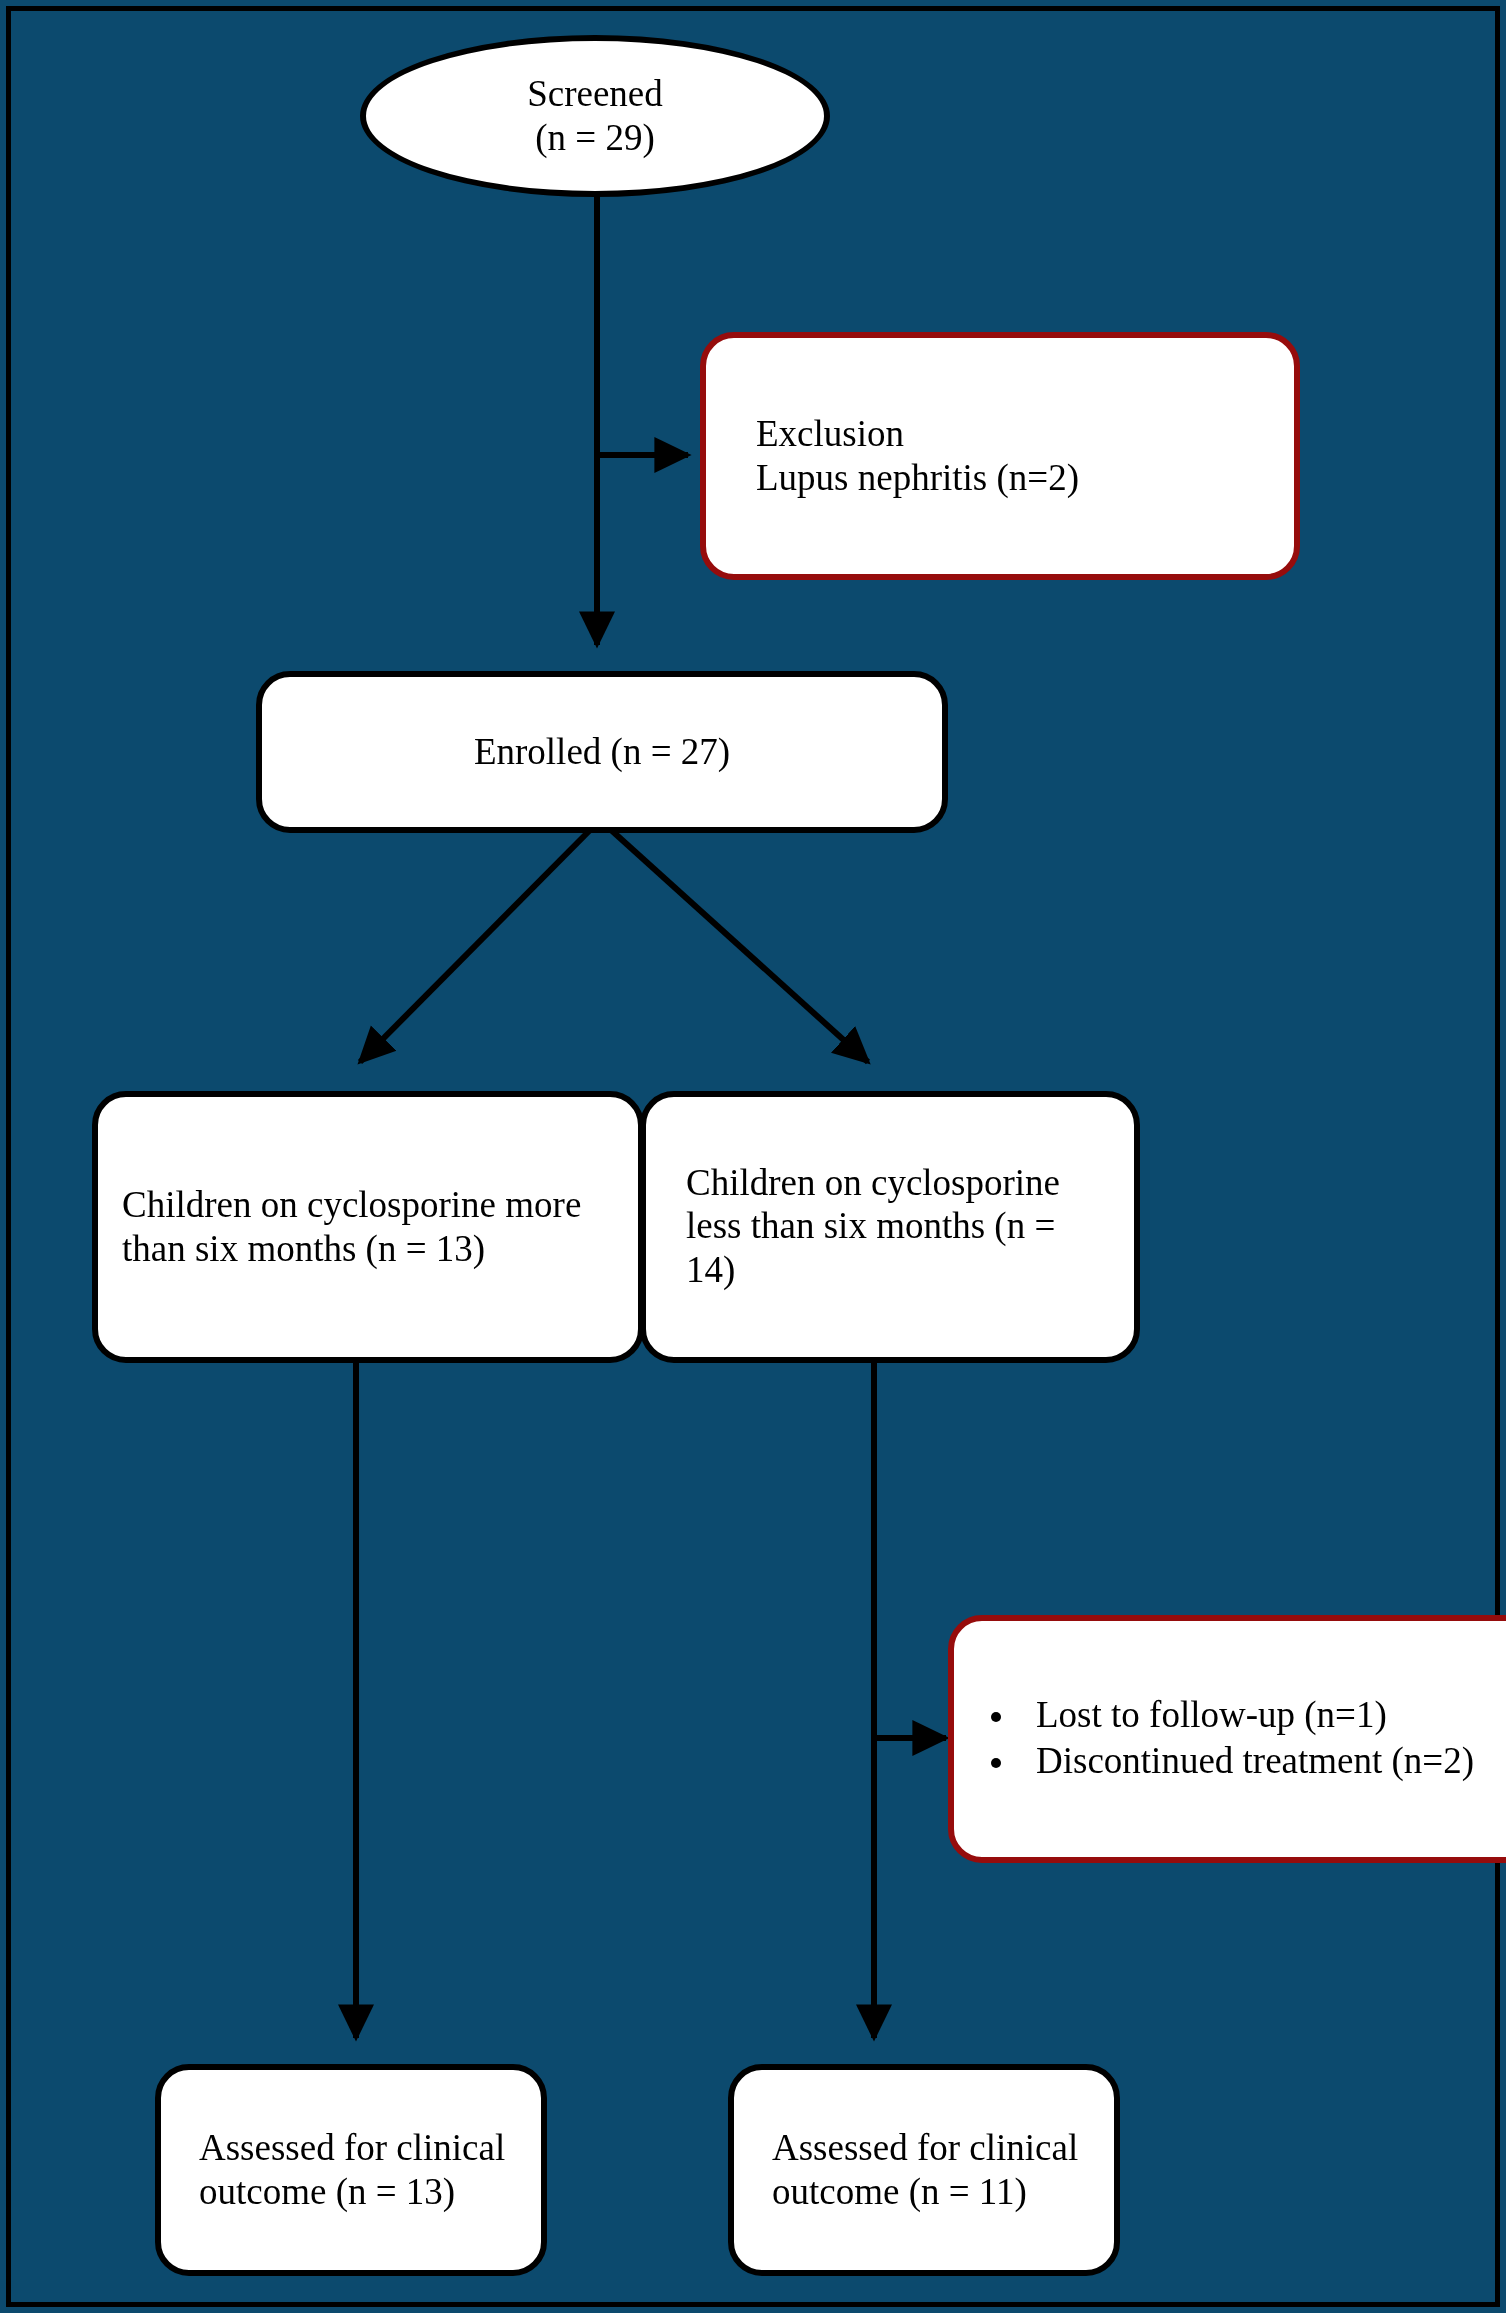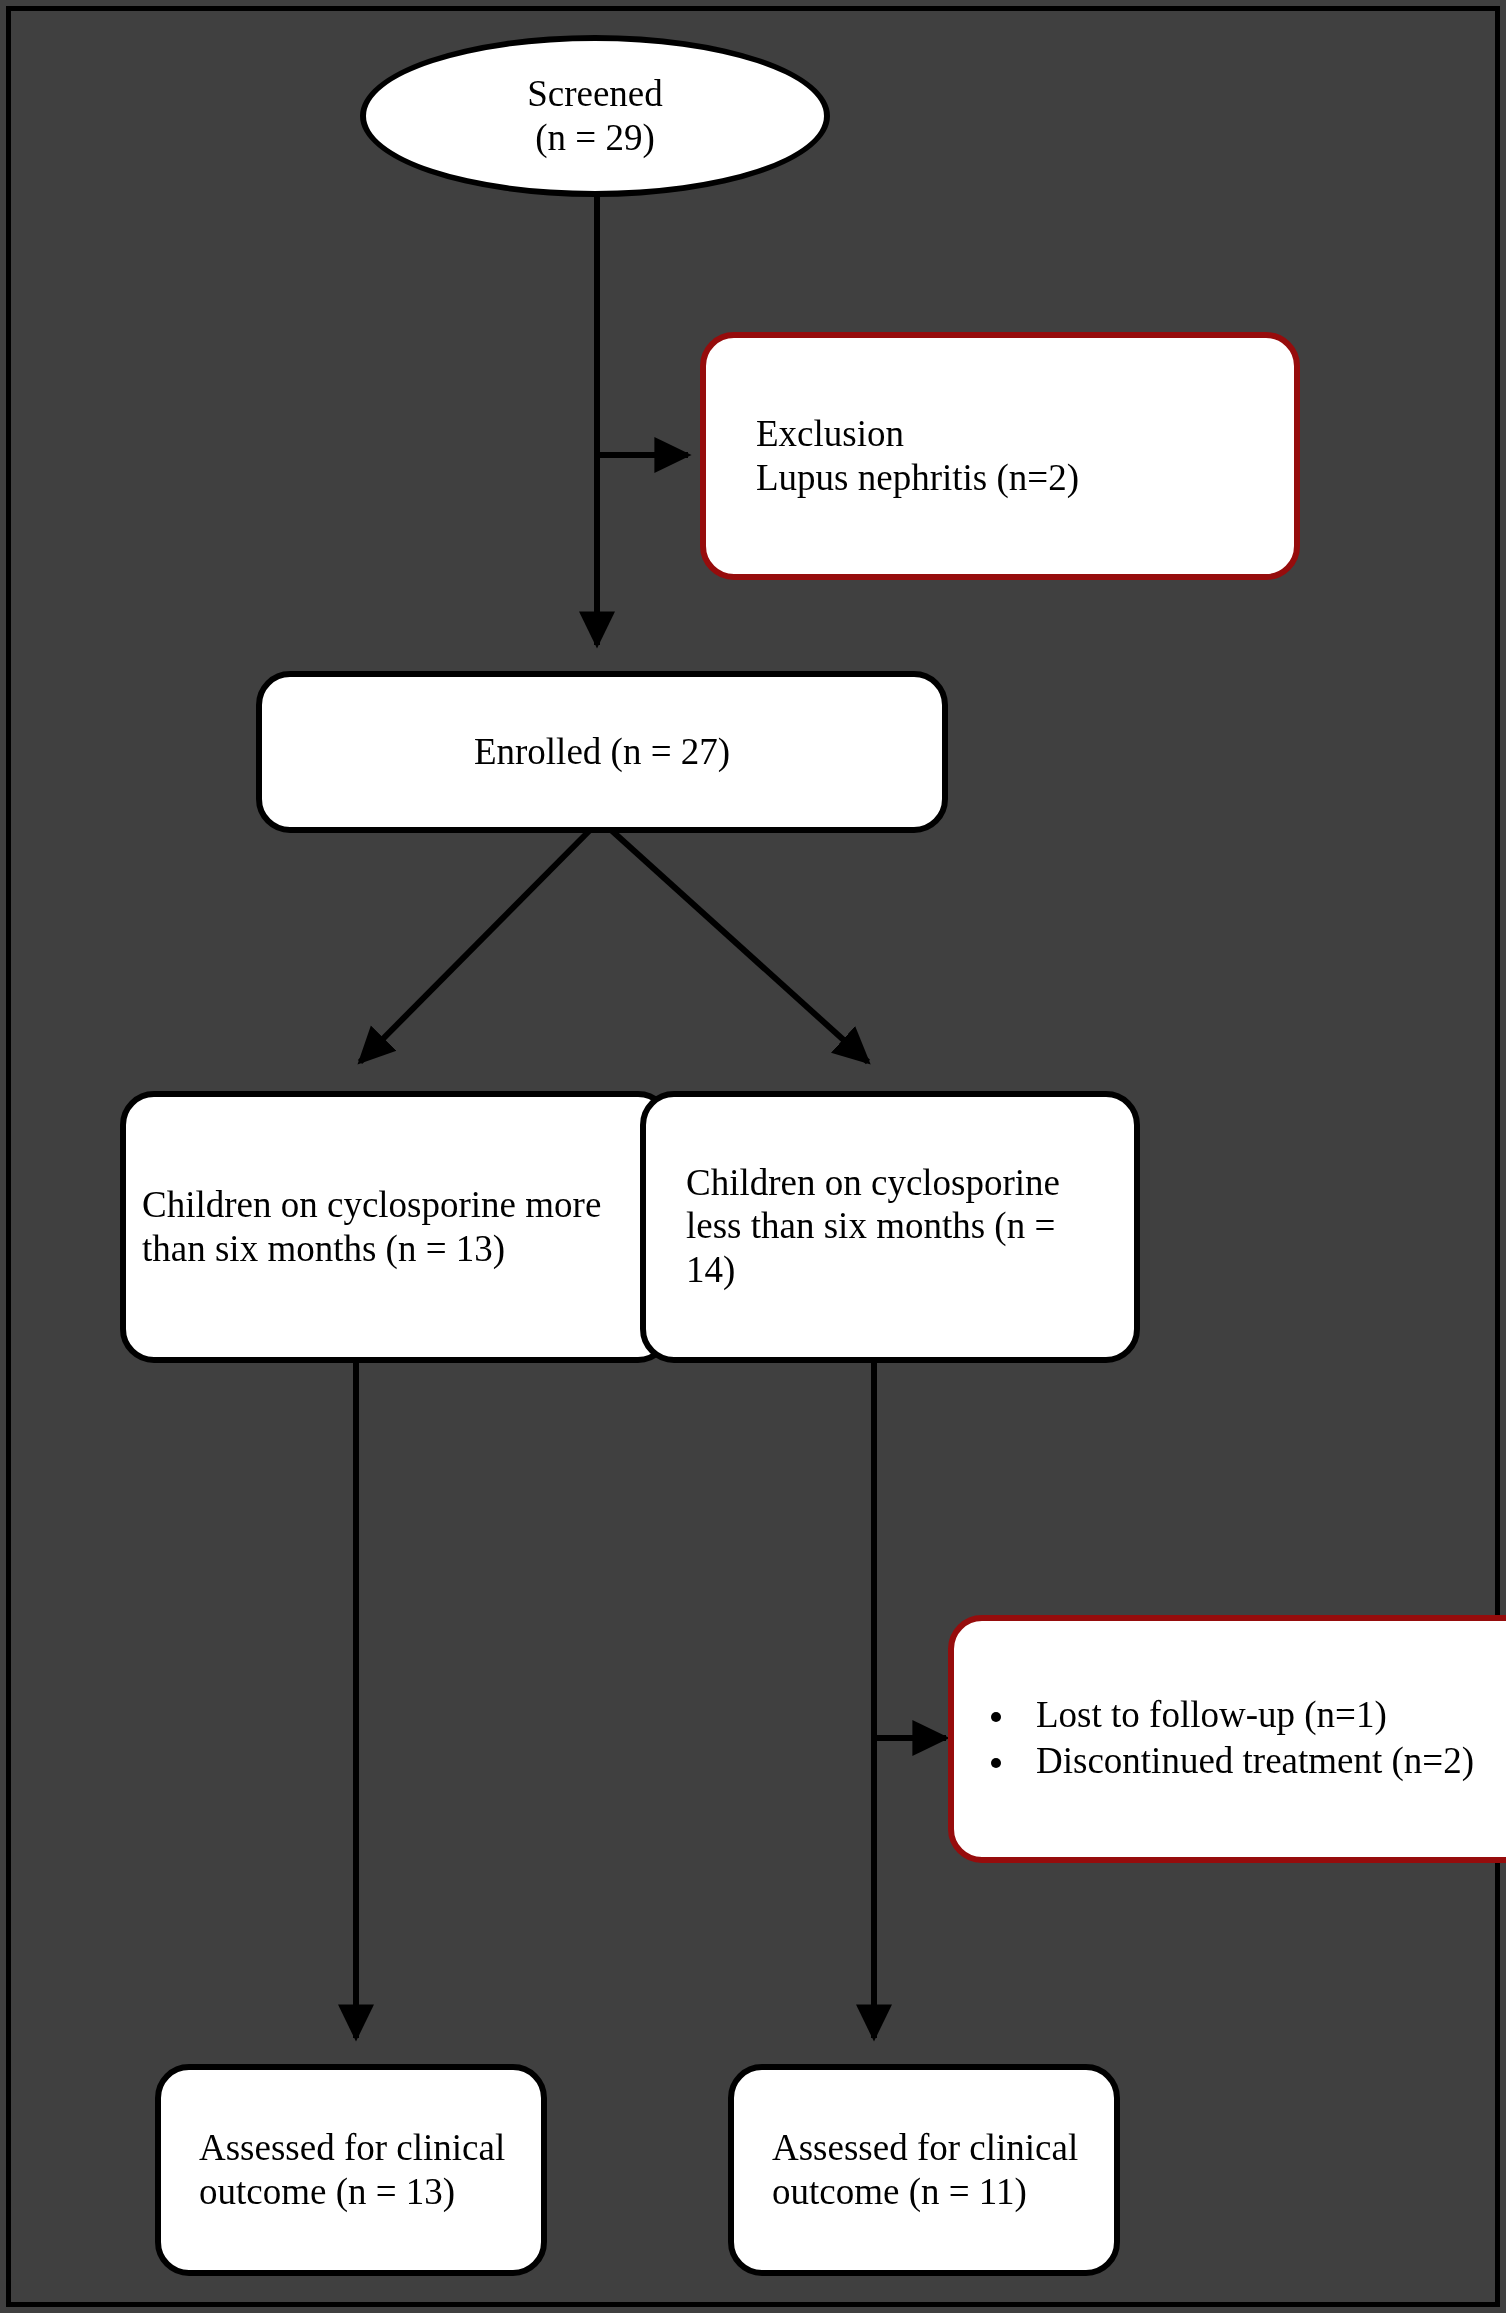--- a/index.html
+++ b/index.html
@@ -8,21 +8,21 @@
     padding: 0;
     background: #ffffff;
   }
   body {
     font-family: "Liberation Serif", "DejaVu Serif", serif;
   }
   #canvas {
     position: relative;
     width: 1506px;
     height: 2313px;
-    background: #404040;
+    background: #0c4a6e;
     overflow: hidden;
     box-sizing: border-box;
   }
   
   #frame {
     position: absolute;
     left: 6px;
     top: 6px;
     width: 1494px;
     height: 2301px;
@@ -124,21 +124,21 @@
 
   <div class="node node-red" style="left:700px; top:332px; width:600px; height:248px; padding:0 8px 0 50px;">
     <div class="txt txt-left">Exclusion
 Lupus nephritis (n=2)</div>
   </div>
 
   <div class="node node-black" style="left:256px; top:655px; width:692px; height:162px;">
     <div class="txt txt-center">Enrolled (n = 27)</div>
   </div>
 
-  <div class="node node-black" style="left:120px; top:1075px; width:552px; height:272px; padding:0 26px 0 16px;">
+  <div class="node node-black" style="left:92px; top:1075px; width:552px; height:272px; padding:0 26px 0 24px;">
     <div class="txt txt-left">Children on cyclosporine more than six months (n = 13)</div>
   </div>
 
   <div class="node node-black" style="left:640px; top:1075px; width:500px; height:272px; padding:0 26px 2px 40px;">
     <div class="txt txt-left">Children on cyclosporine less than six months (n = 14)</div>
   </div>
 
   <div class="node node-red" style="left:948px; top:1615px; width:624px; height:248px;">
     <ul class="bullets">
       <li>Lost to follow-up (n=1)</li>

